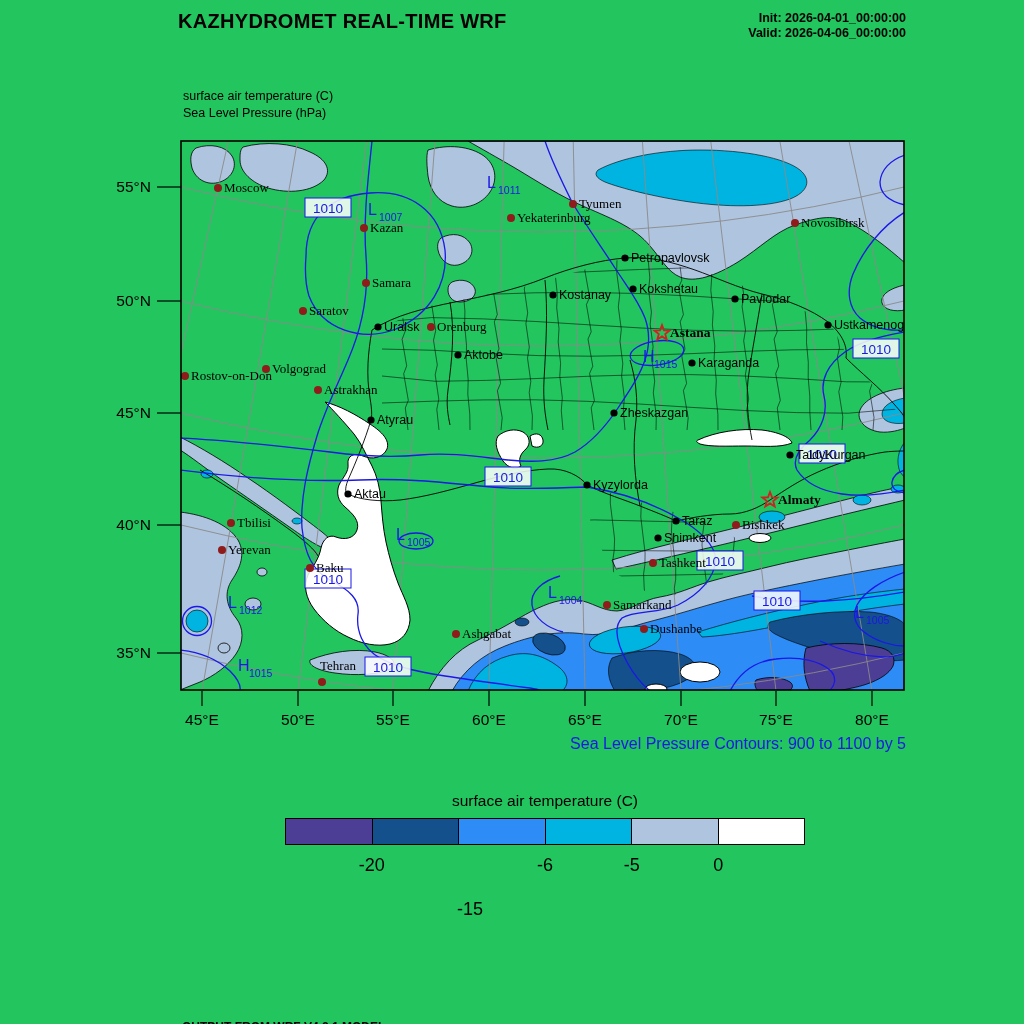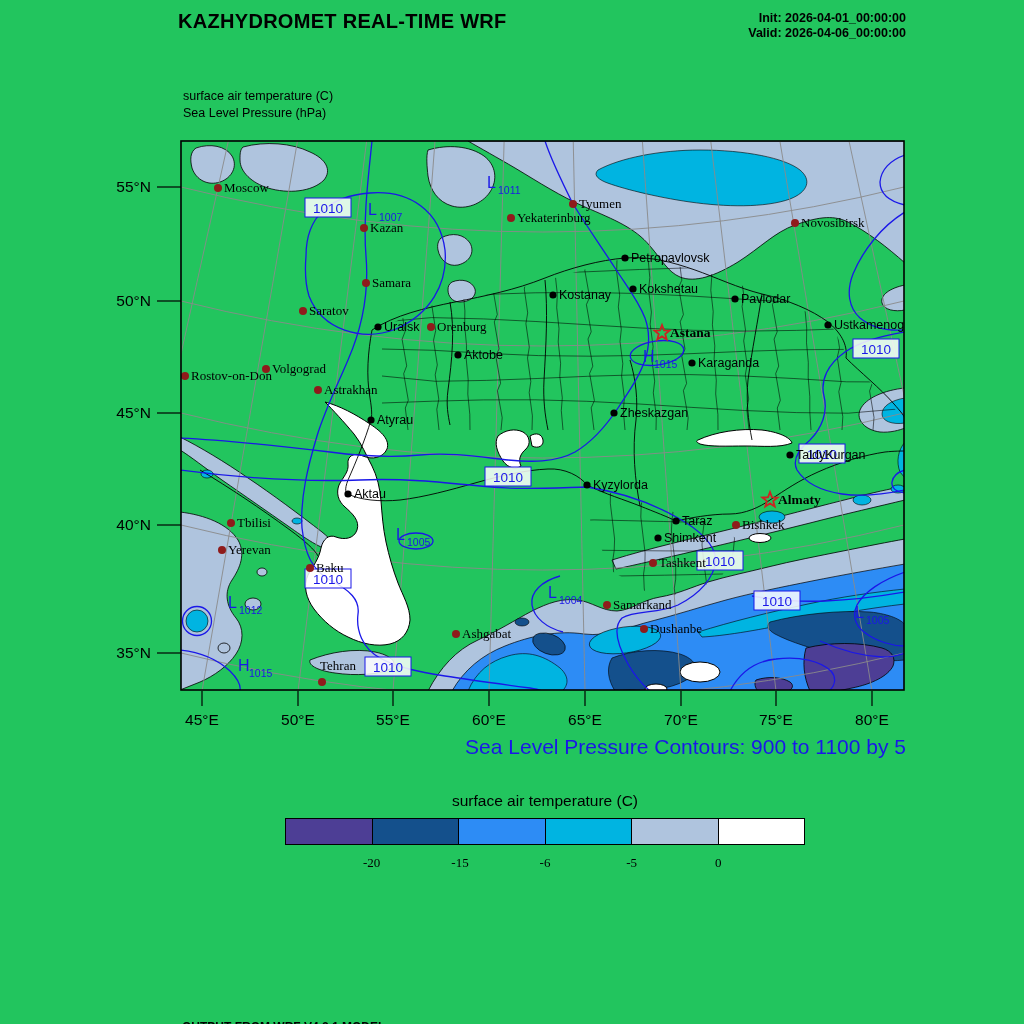--- a/index.html
+++ b/index.html
@@ -2,28 +2,28 @@
 <html style="--blue: #1a17e8; --grid: #8a8a8a; --pale: #afc4de; --cyan: #00b4e1; --bright: #2d8cf5; --dark: #14508c; --purple: #4d3e95;"><head>
 <meta charset="utf-8">
 <style>
   html,body{margin:0;padding:0;background:#fff;}
   .page{position:relative;width:1024px;height:1024px;background:#22c55e;overflow:hidden;
         font-family:"Liberation Sans",sans-serif;color:#000;}
   .abs{position:absolute;}
   .title{left:178px;top:10px;font-size:20px;font-weight:bold;letter-spacing:.3px;}
   .initblock{right:118px;top:11px;text-align:right;font-size:12.5px;font-weight:bold;line-height:15px;}
   .subtitle{left:183px;top:88px;font-size:12.5px;line-height:17px;}
-  .slpnote{right:118px;top:735px;font-size:21px;color:var(--blue);}
+  .slpnote{right:118px;top:735px;font-size:16px;color:var(--blue);}
   .footer{left:182px;top:1020px;font-size:12px;font-weight:bold;line-height:15px;}
   .cbar-title{left:285px;top:792px;width:520px;text-align:center;font-size:15.5px;}
   .cbar{left:285px;top:818px;width:520px;height:27px;display:flex;border:1px solid #000;box-sizing:border-box;}
   .cbar .seg{flex:1;border-right:1px solid #000;}
   .cbar .seg:last-child{border-right:none;}
   .cbar-ticks{left:285px;top:855px;width:520px;height:20px;}
-  .cbar-tick{position:absolute;transform:translateX(-50%);font-size:13px;font-family:Liberation Serif, serif;}
+  .cbar-tick{position:absolute;transform:translateX(-50%);font-size:18px;}
   svg text{font-family:"Liberation Sans",sans-serif;}
   .grid{fill:none;stroke:var(--grid);stroke-width:.9;}
   .t-pale{fill:var(--pale);stroke:#000;stroke-width:.8;}
   .t-cyan{fill:var(--cyan);stroke:#000;stroke-width:.6;}
   .t-bright{fill:var(--bright);stroke:#000;stroke-width:.7;}
   .t-dark{fill:var(--dark);stroke:#000;stroke-width:.6;}
   .t-purple{fill:var(--purple);stroke:#000;stroke-width:.8;}
   .lake{fill:#fff;stroke:#000;stroke-width:1;}
   .border{fill:none;stroke:#000;stroke-width:.9;}
   .mesh{fill:none;stroke:#000;stroke-width:.55;}
@@ -462,21 +462,21 @@
   <div class="abs cbar" id="cbar">
       <div class="seg" style="background: rgb(77, 62, 149);"></div>
       <div class="seg" style="background: rgb(20, 80, 140);"></div>
       <div class="seg" style="background: rgb(45, 140, 245);"></div>
       <div class="seg" style="background: rgb(0, 180, 225);"></div>
       <div class="seg" style="background: rgb(175, 196, 222);"></div>
       <div class="seg" style="background: rgb(255, 255, 255);"></div>
     </div>
   <div class="abs cbar-ticks" id="cbarTicks">
       <div class="cbar-tick" style="left: 86.6667px;">-20</div>
-      <div class="cbar-tick" style="left: 175px;">-15</div>
+      <div class="cbar-tick" style="left: 185px; margin-top: 44px;">-15</div>
       <div class="cbar-tick" style="left: 260px;">-6</div>
       <div class="cbar-tick" style="left: 346.667px;">-5</div>
       <div class="cbar-tick" style="left: 433.333px;">0</div>
     </div>
 
   <div class="abs footer">
     <div>OUTPUT FROM WRF V4.2.1 MODEL</div>
   </div>
 </div>
 

